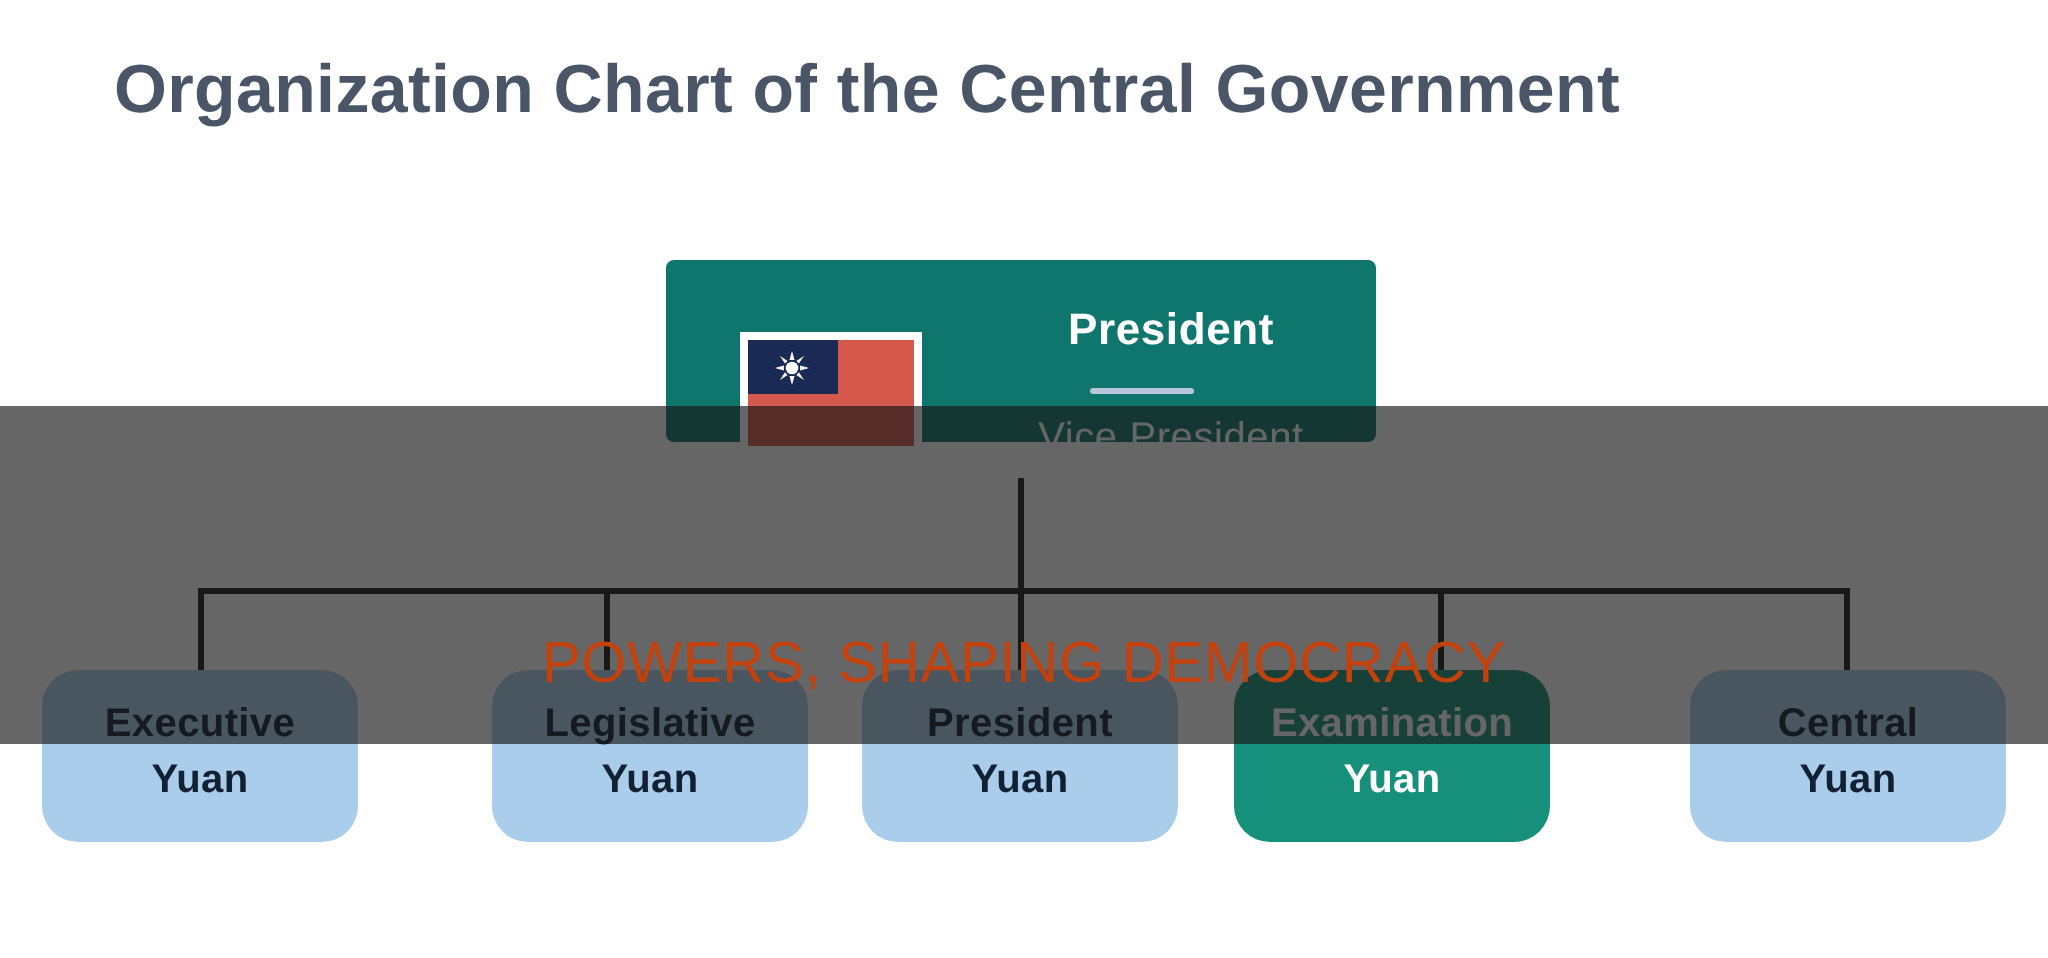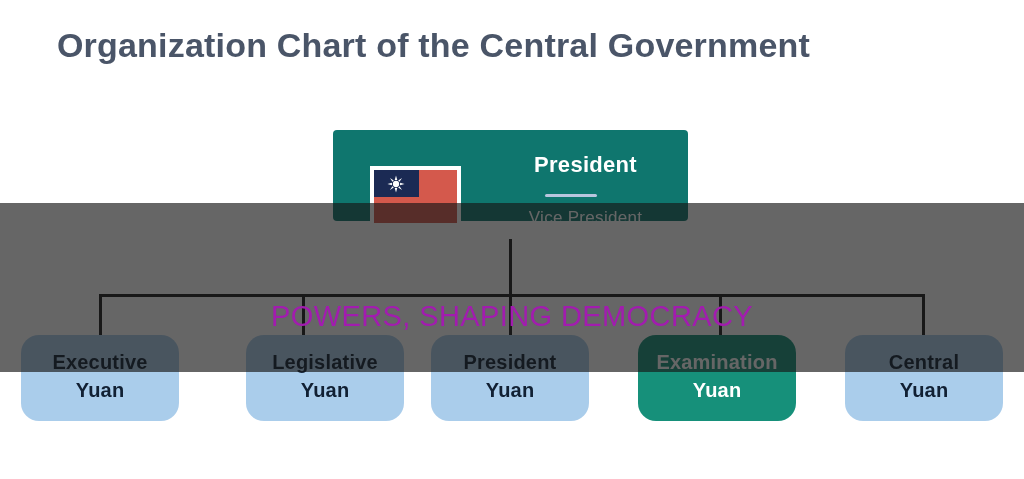--- a/index.html
+++ b/index.html
@@ -97,21 +97,21 @@
     background: #b9c6de;
     border-radius: 2px;
   }
   .vice-president-label {
     position: absolute;
     left: 0;
     top: 78px;
     width: 205px;
     text-align: center;
     color: #ffffff;
-    font-size: 17px;
+    font-size: 20px;
     font-weight: normal;
     letter-spacing: 0.3px;
   }
 
   
   .connector {
     position: absolute;
     background: #1c1c1c;
   }
   .conn-stem-top { left: 509px; top: 239px; width: 3px; height: 57px; }
@@ -143,21 +143,21 @@
     color: #112033;
     letter-spacing: 0.2px;
   }
   .yuan-box.highlight .yuan-line { color: #ffffff; }
   .yuan-line-1 { top: 16px; }
   .yuan-line-2 { top: 44px; }
 
   .pos-1 { left: 21px;  }
   .pos-2 { left: 228px; margin-left: 18px; }
   .pos-3 { left: 431px; }
-  .pos-4 { left: 638px; }
+  .pos-4 { left: 617px; }
   .pos-5 { left: 845px; }
 
   
   .overlay-band {
     position: absolute;
     left: 0;
     top: 203px;
     width: 1024px;
     height: 169px;
     background: rgba(23, 23, 23, 0.66);
@@ -167,21 +167,21 @@
     position: absolute;
     left: 0;
     width: 1024px;
     text-align: center;
     font-size: 26px;
     font-weight: normal;
     letter-spacing: 0.4px;
     white-space: nowrap;
   }
   .overlay-line-1 { top: 252px; color: #ffffff; }
-  .overlay-line-2 { top: 300px; color: #a21caf; font-size: 29px; text-align: center; }
+  .overlay-line-2 { top: 316px; color: #c2410c; font-size: 29px; text-align: center; }
 </style>
 </head>
 <body>
 
 <div id="stage">
 
   <div class="chart-title">Organization Chart of the Central Government</div>
 
   <div class="president-node">
     <div class="flag">

